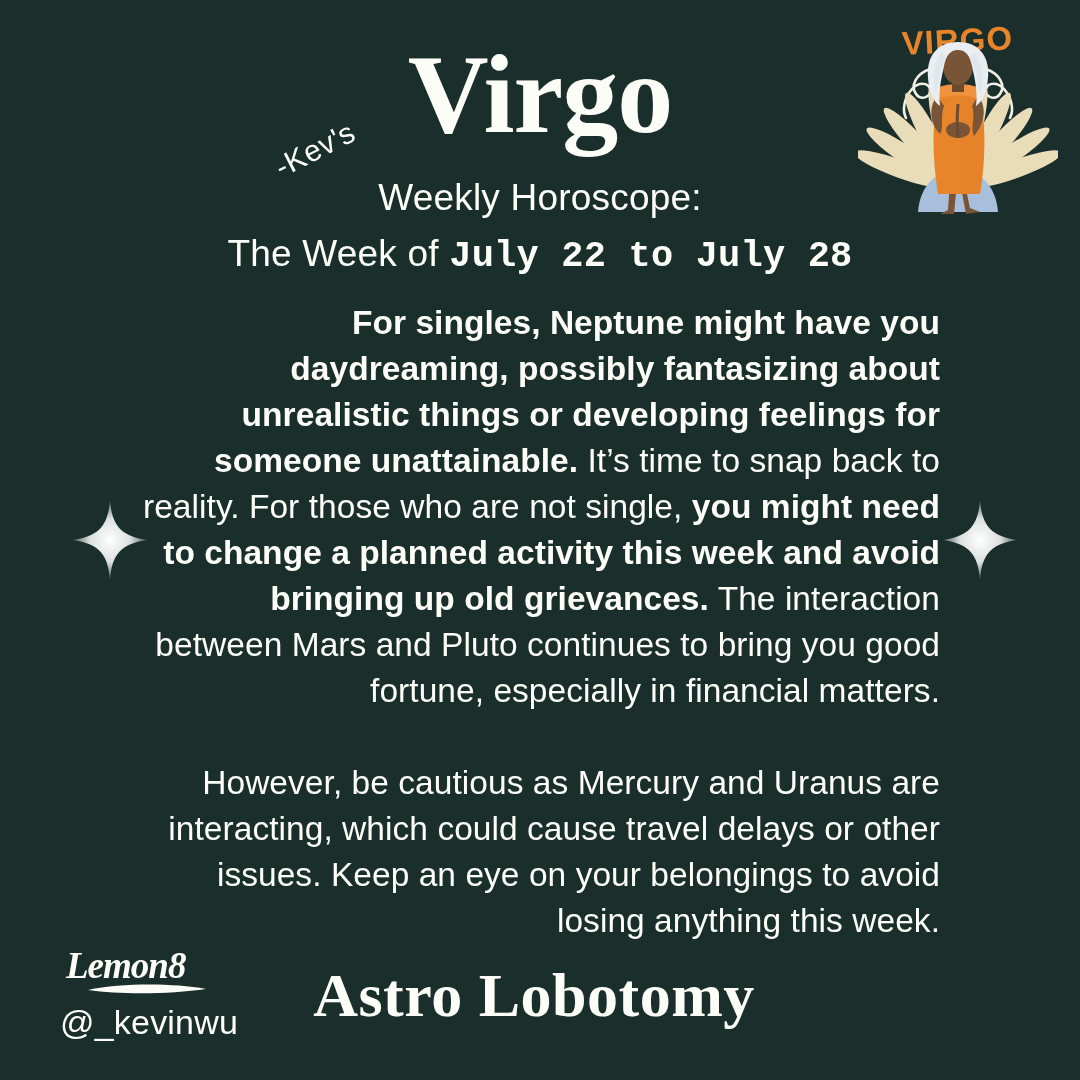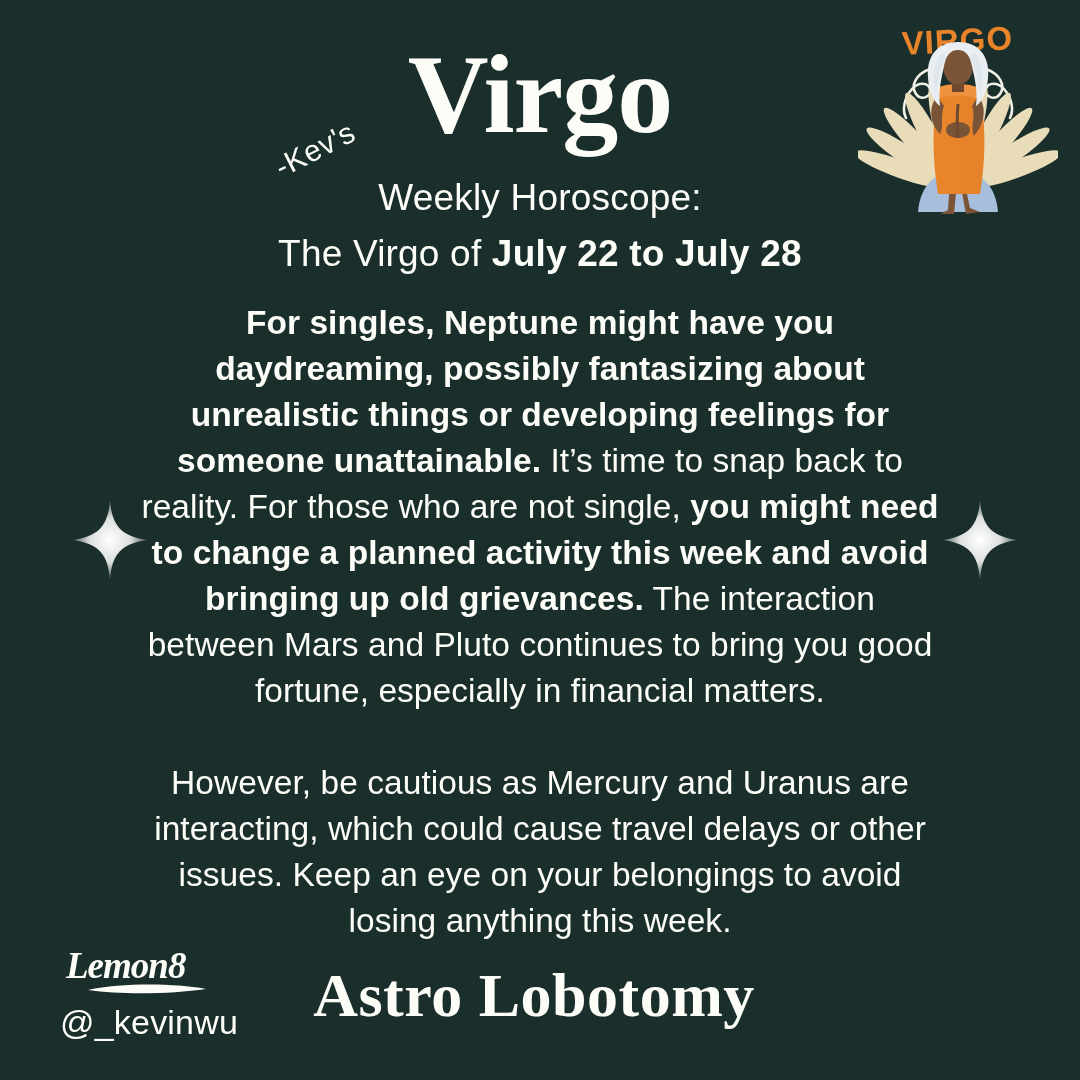--- a/index.html
+++ b/index.html
@@ -61,29 +61,30 @@
     color: #fdfdf8;
   }
   .sub-line {
     font-size: 37px;
     line-height: 56px;
     font-weight: 400;
     letter-spacing: 0.2px;
   }
   .sub-line b {
     font-weight: 700;
+    font-family: Liberation Mono, monospace;
   }
 
   
   .body-text {
     position: absolute;
     top: 300px;
     left: 140px;
     width: 800px;
-    text-align: center;
+    text-align: right;
     color: #fdfdf8;
     font-size: 33.5px;
     line-height: 46px;
     font-weight: 400;
     letter-spacing: 0.05px;
   }
   .body-text p { margin: 0; }
   .body-text .gap { height: 46px; }
   .body-text b { font-weight: 700; }
 
@@ -140,21 +141,21 @@
 <body>
 
 <div id="card">
 
   <div class="title">Virgo</div>
 
   <div class="kev-tag">-Kev's</div>
 
   <div class="subtitle-wrap">
     <div class="sub-line">Weekly Horoscope:</div>
-    <div class="sub-line"><span>The Virgo of </span><b>July 22 to July 28</b></div>
+    <div class="sub-line"><span>The Week of </span><b>July 22 to July 28</b></div>
   </div>
 
   <div class="illustration">
     <svg viewBox="0 0 200 205" width="200" height="205" xmlns="http://www.w3.org/2000/svg">
 
       <g fill="#e8842a" font-family="Liberation Sans, sans-serif" font-weight="bold">
         <text x="100" y="40" font-size="33" text-anchor="middle" transform="rotate(-3 100 40)" letter-spacing="1">VIRGO</text>
       </g>
 
       <g stroke="#f1f1e6" stroke-width="2.6" fill="none" stroke-linecap="round">

